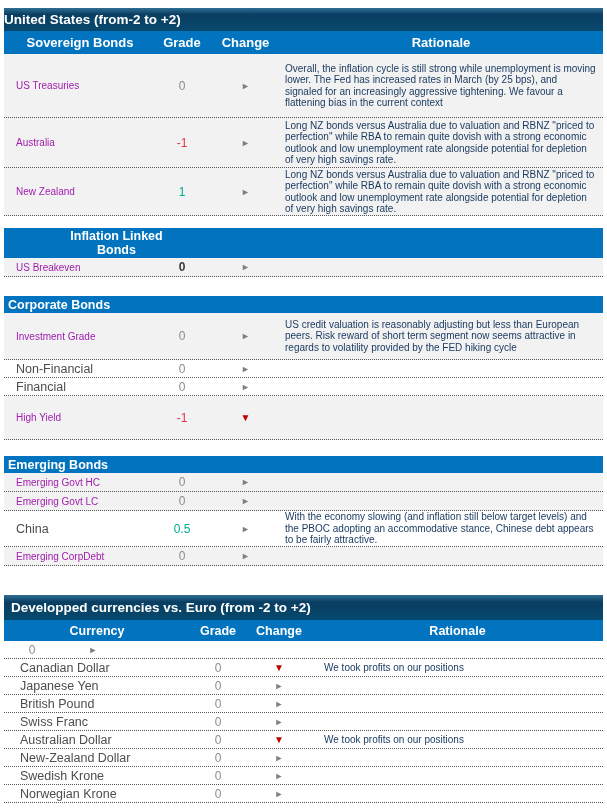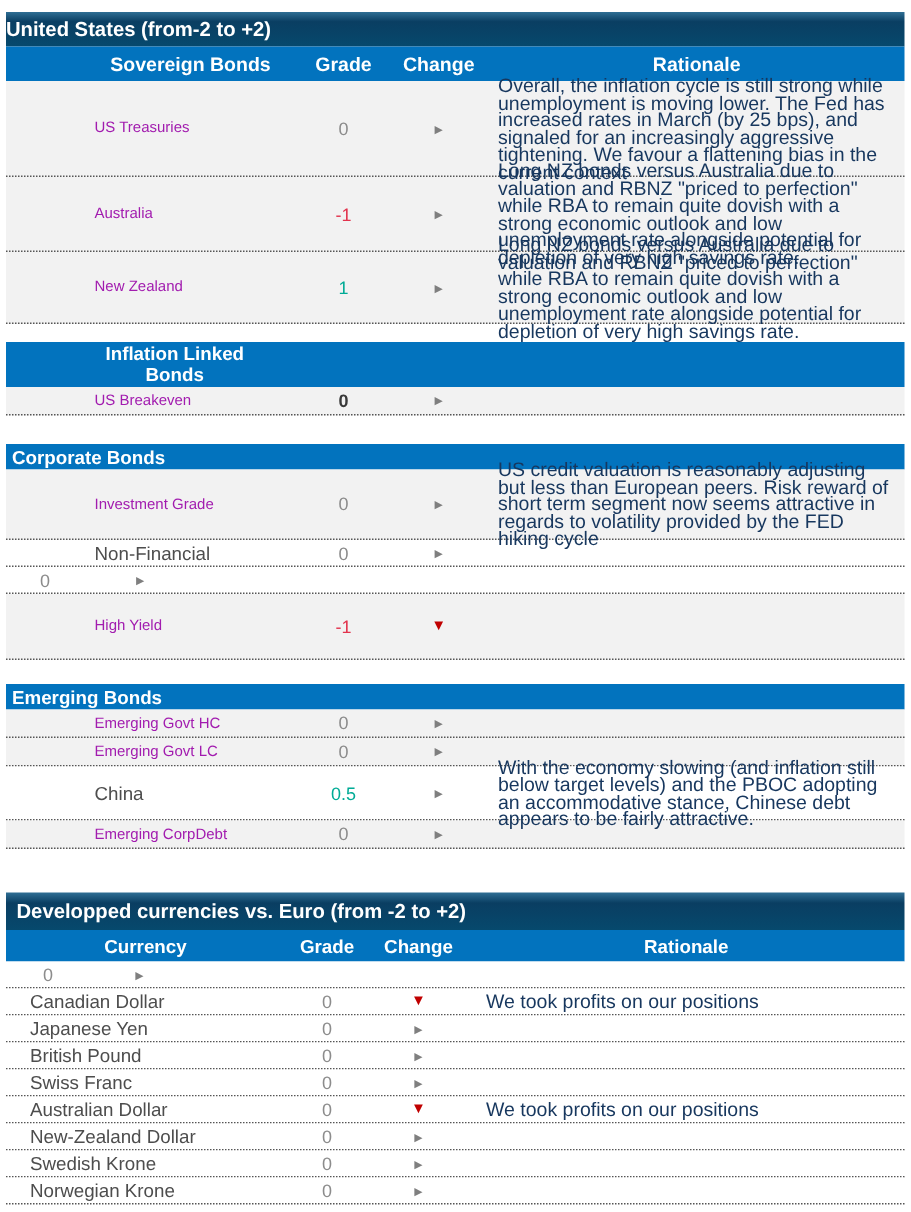--- a/index.html
+++ b/index.html
@@ -23,21 +23,21 @@
     background:#0273be;color:#ffffff;font-weight:bold;
     display:flex;align-items:center;
   }
   .colhead{height:23px;font-size:13px;}
   .colhead.b{height:21px;font-size:12.5px;}
   .sec-title{height:17px;font-size:12.5px;padding-left:4px;}
   .infl{height:30px;}
   .infl-title{width:225px;text-align:center;line-height:14px;font-size:12.5px;font-weight:bold;}
 
   
-  .c-name{width:152px;padding-left:12px;display:flex;align-items:center;margin-left:47px;}
+  .c-name{width:152px;padding-left:12px;display:flex;align-items:center;}
   .c-grade{width:52px;text-align:center;display:flex;align-items:center;justify-content:center;}
   .c-change{width:75px;display:flex;align-items:center;justify-content:center;}
   .c-rat{flex:1;display:flex;align-items:center;padding:1px 6px 1px 2px;}
   .hc{justify-content:center;padding-left:0;text-align:center;}
 
   
   .c2-name{width:186px;padding-left:16px;display:flex;align-items:center;}
   .c2-grade{width:56px;display:flex;align-items:center;justify-content:center;}
   .c2-change{width:66px;display:flex;align-items:center;justify-content:center;}
   .c2-rat{flex:1;display:flex;align-items:center;padding-left:12px;}
@@ -49,21 +49,21 @@
   .h44{height:44px}.h36{height:36px}.h19{height:19px}.h18{height:18px}
 
   .n-orange{color:#a21caf;font-weight:normal;font-size:10px;}
   .n-plain{color:#4d4d4d;font-size:12.5px;}
   .grade{font-size:12px;color:#8c8c8c;}
   .g-red{color:#e2334d;}
   .g-green{color:#00ab96;}
   .g-dark{color:#3a3a3a;font-weight:bold;}
   .arr{color:#7f7f7f;font-size:9px;}
   .arr-down{color:#c00000;font-size:10px;}
-  .rat{font-size:13px;line-height:11.5px;color:#17375e;}
+  .rat{font-size:10px;line-height:11.5px;color:#17375e;}
 
   .gap12{height:12px}.gap19{height:19px}.gap16{height:16px}.gap29{height:29px}
 </style>
 </head>
 <body>
 
 <div class="wrap">
 
   <div class="hdr-dark">United States (from-2 to +2)</div>
 
@@ -143,20 +143,21 @@
   <div class="row h18">
     <div class="c-name n-plain">Non-Financial</div>
     <div class="c-grade grade">0</div>
     <div class="c-change">
         <span class="arr">►</span>
       </div>
     <div class="c-rat"></div>
   </div>
 
   <div class="row h18">
+    <div class="c-name n-plain">Financial</div>
     <div class="c-grade grade">0</div>
     <div class="c-change">
         <span class="arr">►</span>
       </div>
     <div class="c-rat"></div>
   </div>
 
   <div class="row hl h44">
     <div class="c-name n-orange">High Yield</div>
     <div class="c-grade grade g-red">-1</div>

